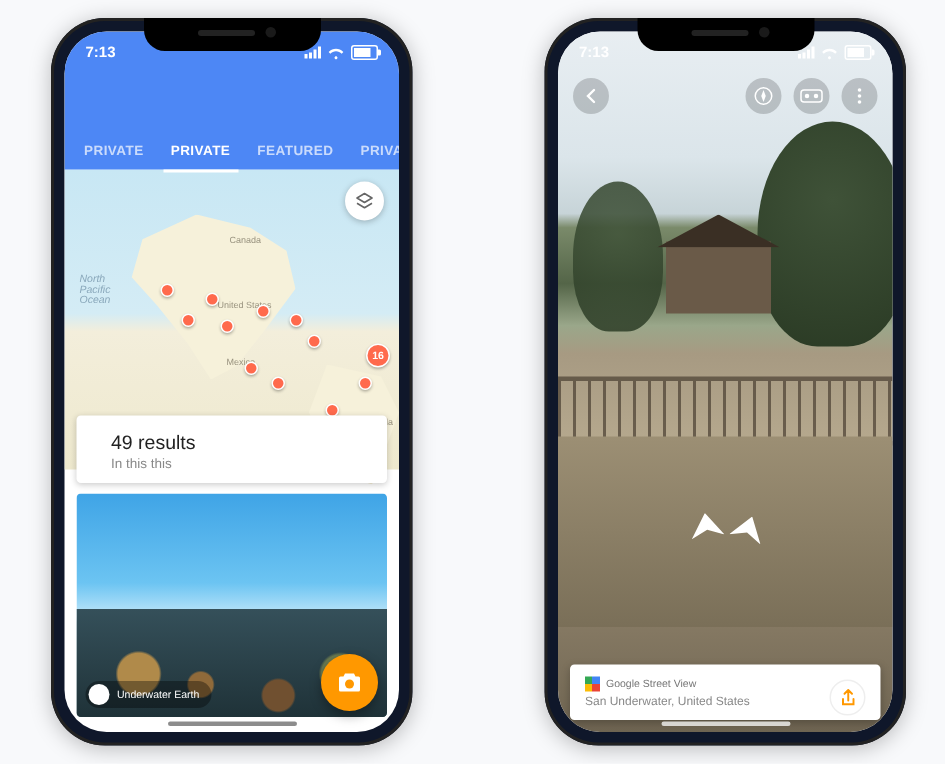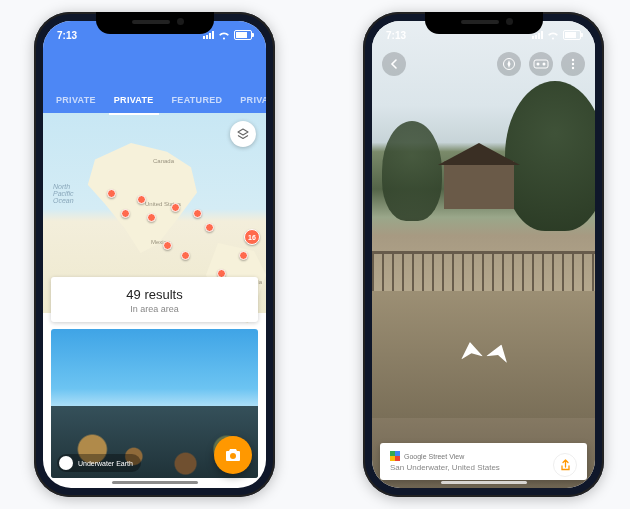--- a/index.html
+++ b/index.html
@@ -35,21 +35,21 @@
   .tab.active::after{content:"";position:absolute;left:0;right:0;bottom:-2px;height:2px;background:#fff;}
   .map{position:absolute;top:92px;left:0;right:0;height:200px;background:linear-gradient(180deg,#c8e7f4 0%,#d4ecf5 48%,#f3eedb 54%,#eee9ce 100%);z-index:1;}
   .land{position:absolute;background:#f6f1da;}
   .land.na{left:40px;top:30px;width:120px;height:110px;clip-path:polygon(10% 15%,40% 0%,70% 8%,90% 22%,95% 45%,78% 70%,62% 92%,48% 100%,35% 78%,18% 55%,4% 38%);}
   .land.sa{right:0;bottom:-10px;width:60px;height:80px;clip-path:polygon(20% 0%,80% 10%,100% 40%,70% 100%,30% 90%,0% 40%);}
   .ocean-label{position:absolute;font-size:7px;font-style:italic;color:#8aa8bb;}
   .country-label{position:absolute;font-size:6px;color:#9a9480;}
   .dot{position:absolute;width:7px;height:7px;border-radius:50%;background:#ff6a4d;border:1.5px solid #fff;box-shadow:0 1px 2px rgba(0,0,0,.3);}
   .dot.big{width:14px;height:14px;font-size:7px;color:#fff;font-weight:700;display:flex;align-items:center;justify-content:center;}
   .fab-layers{position:absolute;right:10px;top:100px;width:26px;height:26px;background:#fff;border-radius:50%;box-shadow:0 1px 4px rgba(0,0,0,.25);z-index:6;display:flex;align-items:center;justify-content:center;}
-  .results-card{position:absolute;left:8px;right:8px;top:256px;background:#fff;border-radius:3px;box-shadow:0 1px 4px rgba(0,0,0,.2);padding:10px 12px 8px;z-index:8;text-align:center;}
+  .results-card{position:absolute;left:8px;right:8px;top:256px;background:#fff;border-radius:3px;box-shadow:0 1px 4px rgba(0,0,0,.2);padding:10px 23px 8px;z-index:8;}
   .res-title{font-size:13px;color:#222;font-weight:500;}
   .res-sub{font-size:9px;color:#888;margin-top:2px;}
   .thumb{position:absolute;left:8px;right:8px;top:308px;bottom:10px;border-radius:3px;overflow:hidden;z-index:7;}
   .sky{position:absolute;inset:0;background:linear-gradient(180deg,#3fa4e6 0%,#6cc4f2 40%,#bfe6f9 55%,#8fb8c8 58%,#4a6f7a 100%);}
   .wave{position:absolute;left:0;right:0;top:48%;height:40px;background:radial-gradient(ellipse 120px 60px at 30% 100%,rgba(255,255,255,.9),transparent 60%);}
   .reef{position:absolute;left:0;right:0;bottom:0;height:48%;background:radial-gradient(circle at 20% 60%,#b08a4a 0 8%,transparent 9%),radial-gradient(circle at 40% 70%,#8f6a3a 0 6%,transparent 7%),radial-gradient(circle at 65% 80%,#705030 0 7%,transparent 8%),radial-gradient(circle at 85% 60%,#6a7a50 0 7%,transparent 8%),linear-gradient(180deg,#35505a,#1f3238);}
   .photog{position:absolute;left:6px;bottom:6px;height:18px;display:flex;align-items:center;gap:5px;background:rgba(0,0,0,.35);border-radius:10px;padding:0 8px 0 2px;}
   .photog .av{width:14px;height:14px;border-radius:50%;background:#fff;}
   .photog span{font-size:7px;color:#fff;}
   .fab-cam{position:absolute;right:14px;bottom:14px;width:38px;height:38px;border-radius:50%;background:#ff9800;box-shadow:0 3px 8px rgba(0,0,0,.35);z-index:12;display:flex;align-items:center;justify-content:center;}
@@ -141,21 +141,21 @@
       </div>
 
       <div class="fab-layers">
         <svg width="14" height="14">
             <path d="M7 2l5 3-5 3-5-3 5-3zM2 8.5l5 3 5-3" stroke="#666" stroke-width="1.1" fill="none" stroke-linejoin="round"></path>
           </svg>
       </div>
 
       <div class="results-card">
         <div class="res-title">49 results</div>
-        <div class="res-sub">In area area</div>
+        <div class="res-sub">In this this</div>
       </div>
 
       <div class="thumb">
         <div class="sky"></div>
         <div class="wave"></div>
         <div class="reef"></div>
         <div class="photog">
           <span class="av"></span>
           <span>Underwater Earth</span>
         </div>

